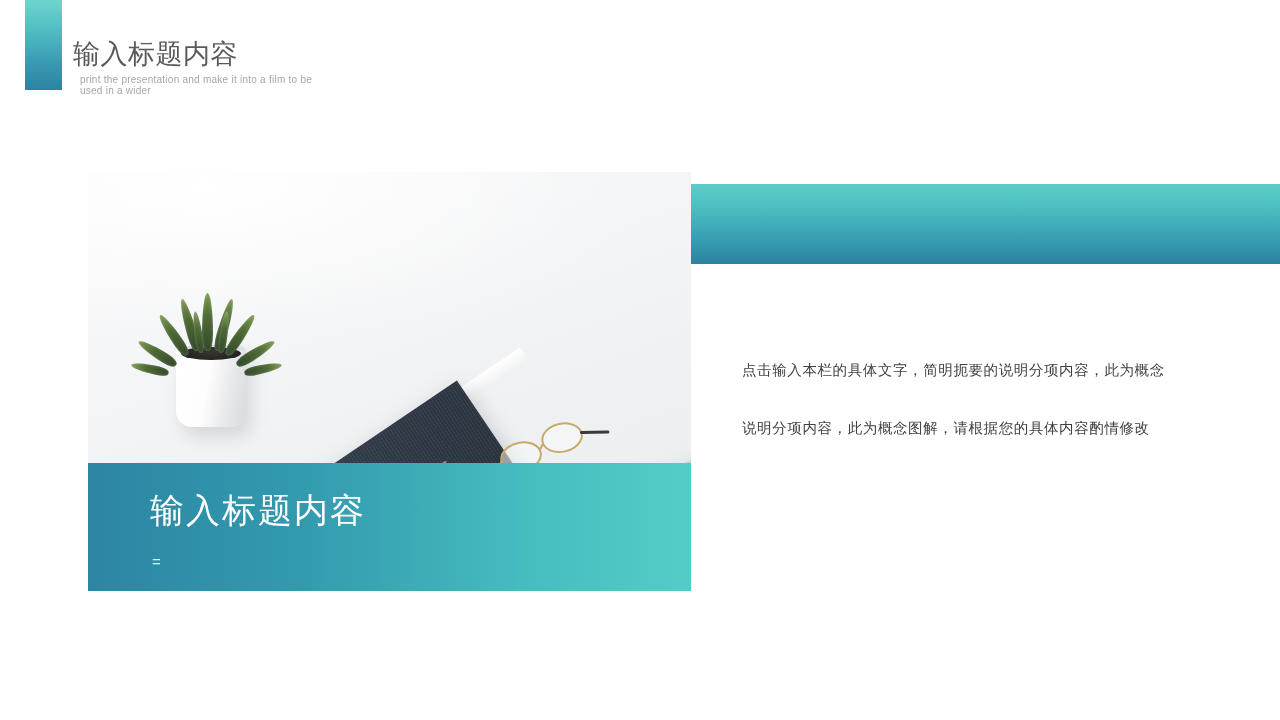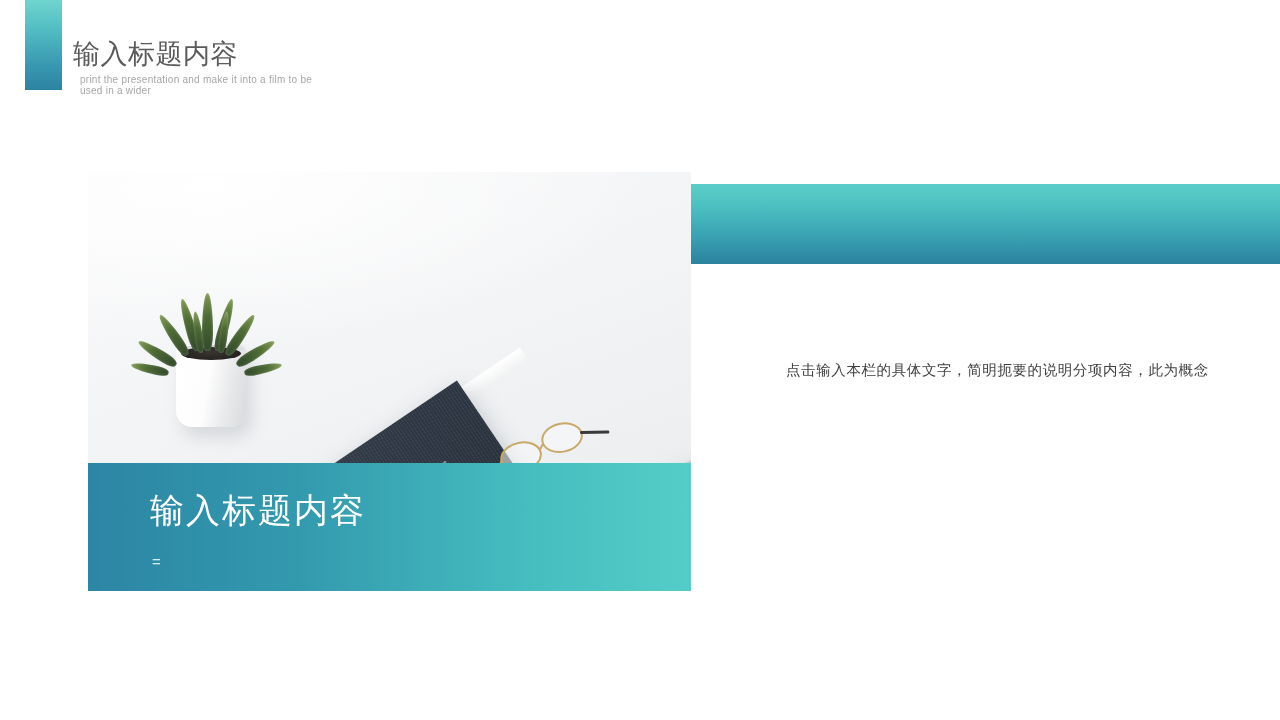--- a/index.html
+++ b/index.html
@@ -221,21 +221,20 @@
     top: 362px;
     width: 470px;
   }
   .body-line {
     font-size: 14.5px;
     line-height: 16px;
     color: #3f3f3f;
     margin-bottom: 42px;
     letter-spacing: 0.6px;
     white-space: nowrap;
-    margin-left: 44px;
   }
   .body-line:last-child { margin-bottom: 0; }
 </style>
 </head>
 <body>
 
 <div class="slide">
 
   <div class="header-accent-bar"></div>
   <div class="header-title">输入标题内容</div>
@@ -293,15 +292,16 @@
 
   <div class="photo-title-box">
     <div class="photo-title">输入标题内容</div>
     <div class="photo-title-sub">=</div>
   </div>
 
   <div class="right-banner"></div>
 
   <div class="body-text">
     <div class="body-line">点击输入本栏的具体文字，简明扼要的说明分项内容，此为概念</div>
+    <div class="body-line">说明分项内容，此为概念图解，请根据您的具体内容酌情修改</div>
   </div>
 
 </div>
 
 </body></html>

